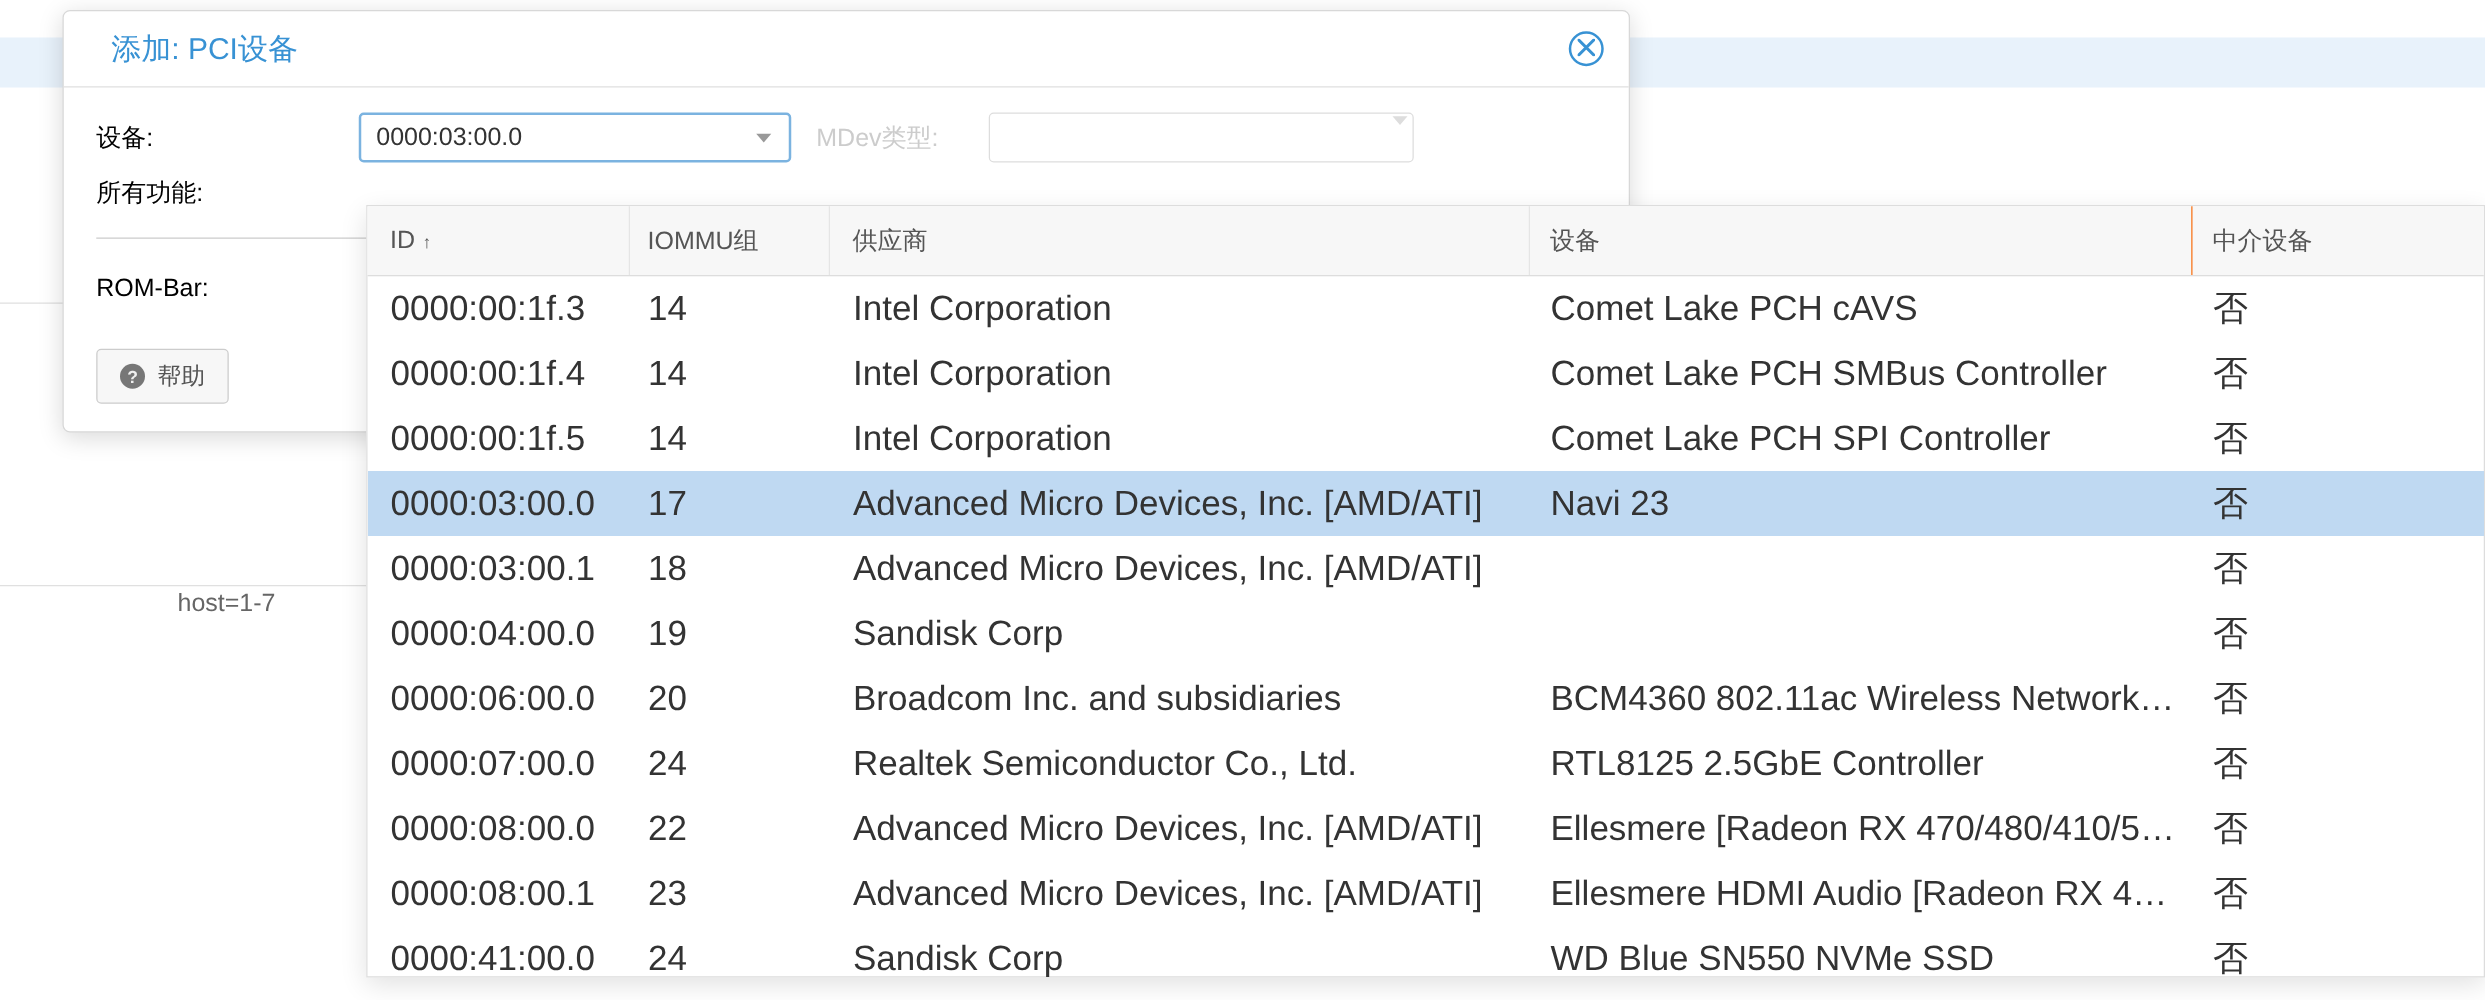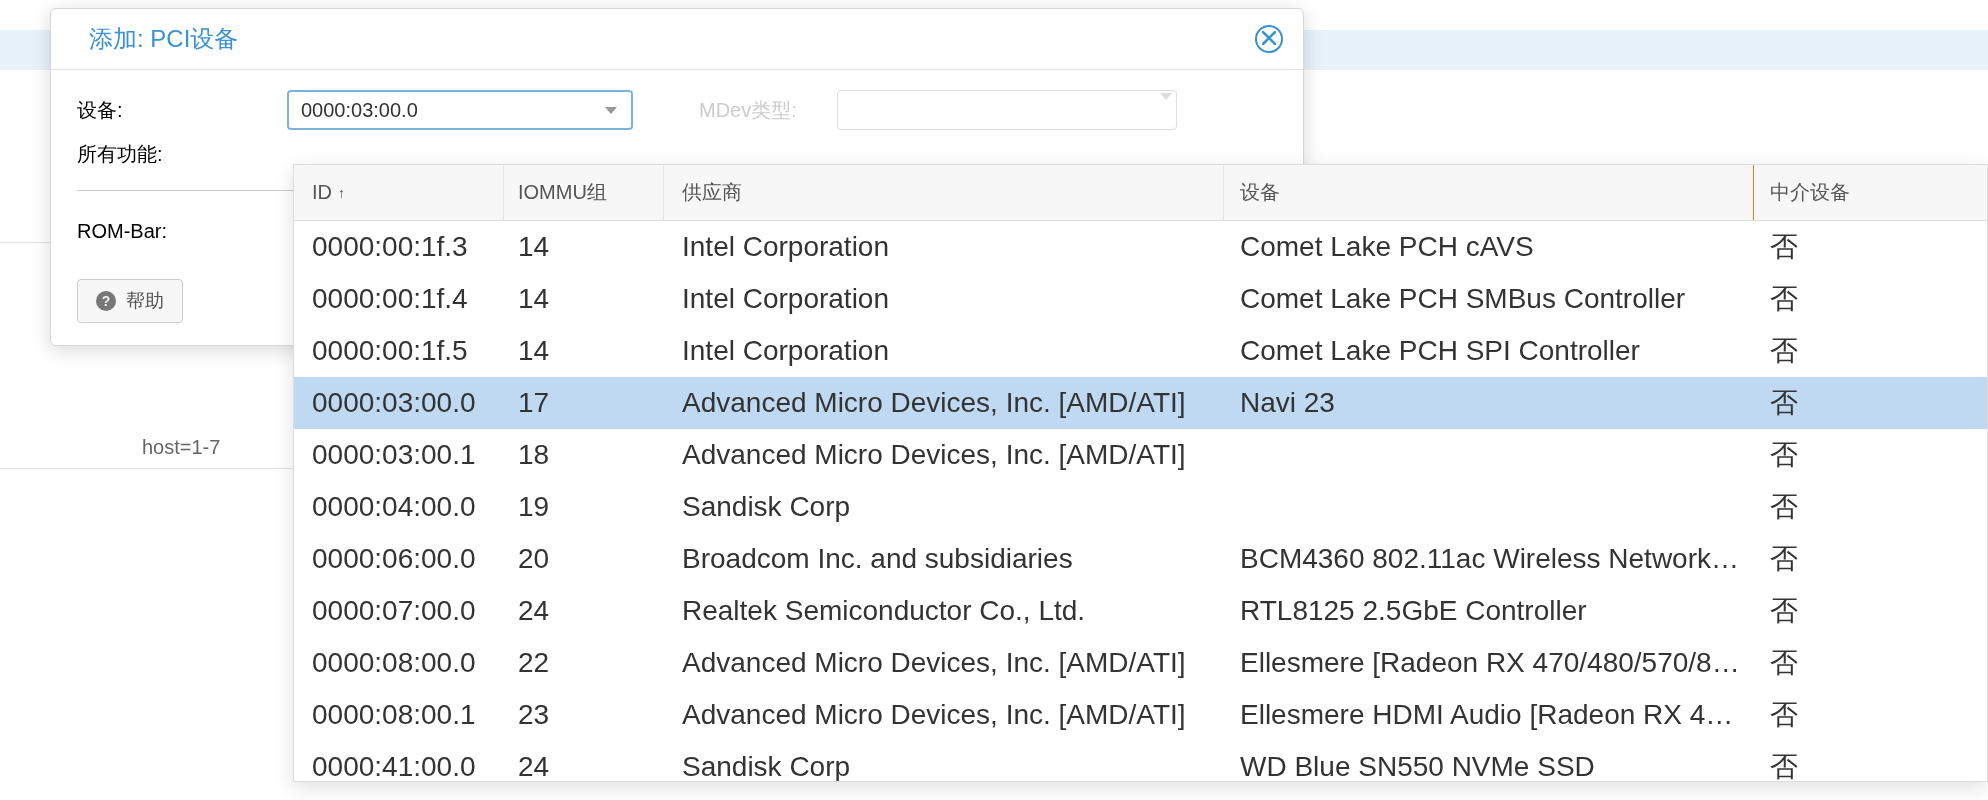--- a/index.html
+++ b/index.html
@@ -28,20 +28,21 @@
     .bg-hr {
       position: absolute;
       left: 0;
       right: 0;
       border-top: 1px solid #e0e0e0;
     }
     .bg-text {
       position: absolute;
       color: #666;
       font-size: 20px;
+      margin-top: 36px;
     }
 
     .dialog {
       position: absolute;
       top: 8px;
       left: 50px;
       width: 1254px;
       background: #fff;
       border-radius: 6px;
       box-shadow: 0 4px 20px rgba(0,0,0,0.15);
@@ -110,21 +111,20 @@
       top: 2px;
       bottom: 2px;
       width: 36px;
       display: flex;
       align-items: center;
       justify-content: center;
       color: #999;
       cursor: pointer;
     }
     .second-col-label {
-      margin-left: 46px;
       color: #ccc;
       font-size: 20px;
     }
     .disabled-box {
       margin-left: 20px;
       width: 340px;
       height: 40px;
       border: 1px solid #ddd;
       border-radius: 4px;
       background: #fff;
@@ -346,21 +346,21 @@
         <div class="col-id">0000:07:00.0</div>
         <div class="col-iom">24</div>
         <div class="col-ven">Realtek Semiconductor Co., Ltd.</div>
         <div class="col-dev">RTL8125 2.5GbE Controller</div>
         <div class="col-m">否</div>
       </div>
       <div class="grid-row">
         <div class="col-id">0000:08:00.0</div>
         <div class="col-iom">22</div>
         <div class="col-ven">Advanced Micro Devices, Inc. [AMD/ATI]</div>
-        <div class="col-dev">Ellesmere [Radeon RX 470/480/570/8…</div>
+        <div class="col-dev">Ellesmere [Radeon RX 470/480/410/5…</div>
         <div class="col-m">否</div>
       </div>
       <div class="grid-row">
         <div class="col-id">0000:08:00.1</div>
         <div class="col-iom">23</div>
         <div class="col-ven">Advanced Micro Devices, Inc. [AMD/ATI]</div>
         <div class="col-dev">Ellesmere HDMI Audio [Radeon RX 4…</div>
         <div class="col-m">否</div>
       </div>
       <div class="grid-row">

